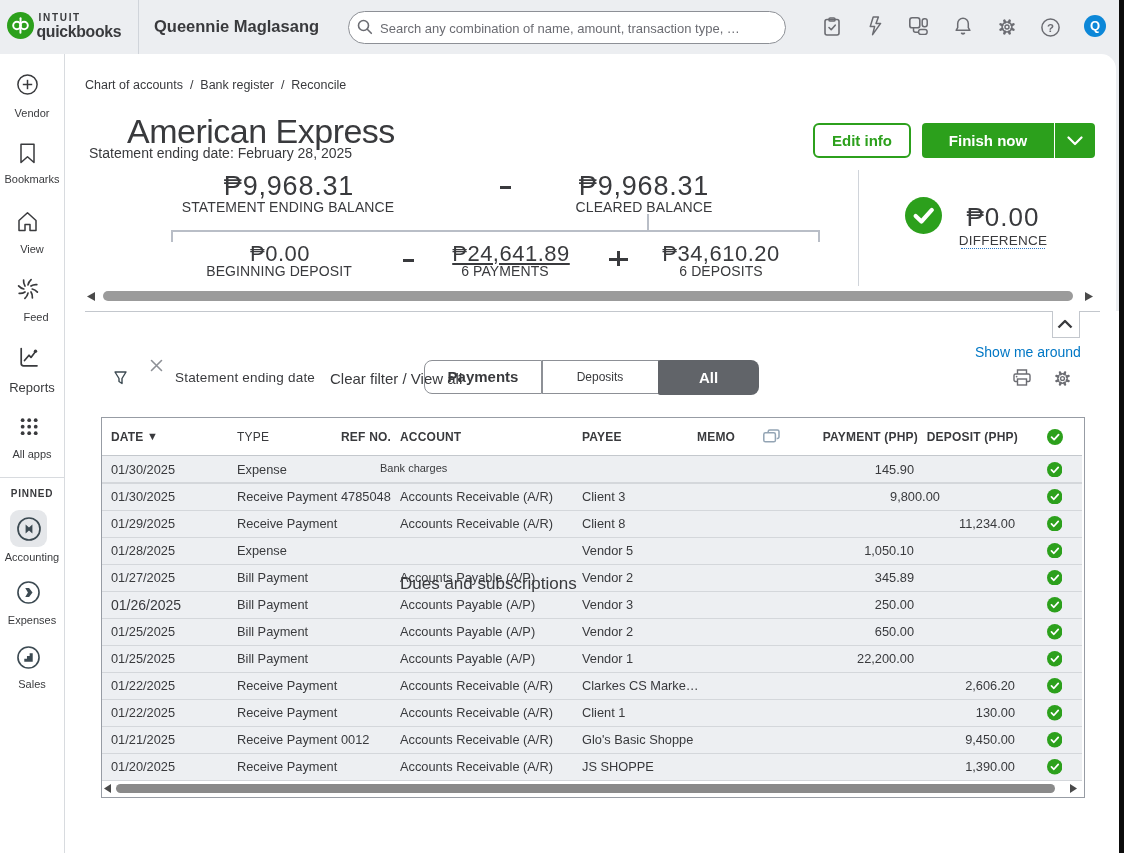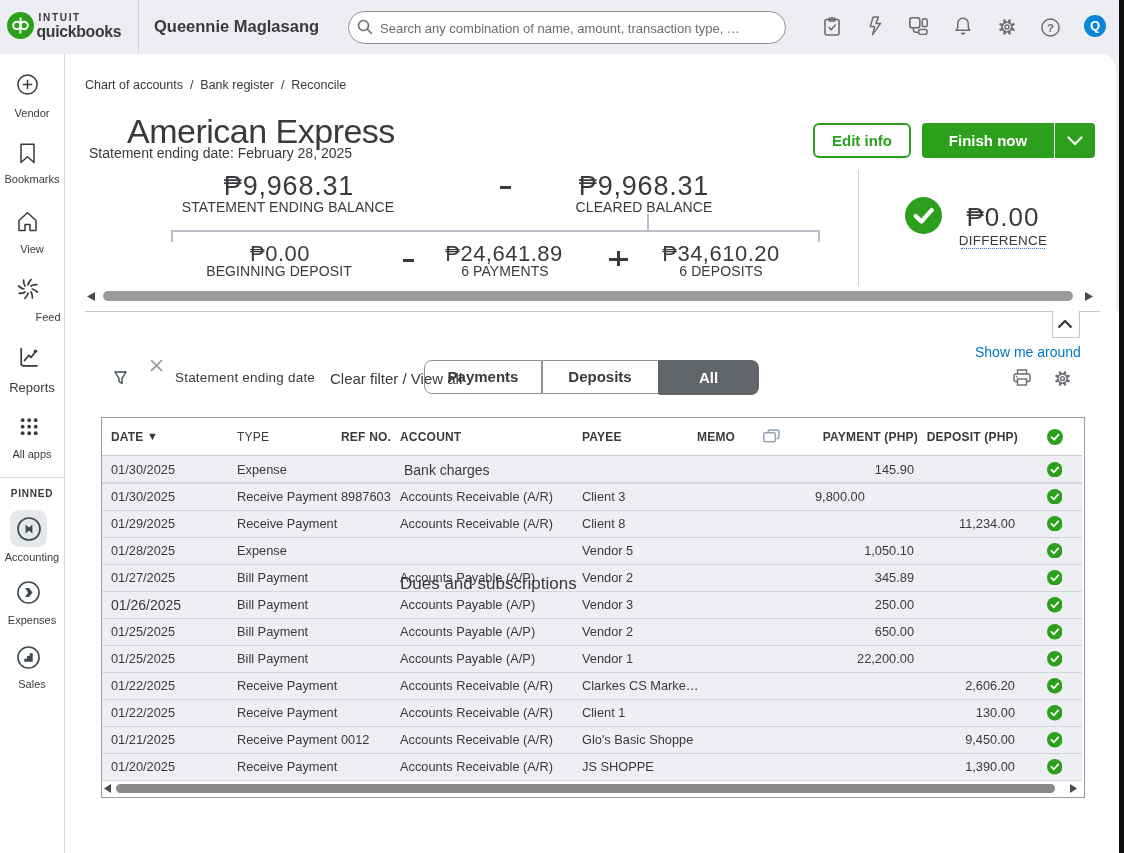--- a/index.html
+++ b/index.html
@@ -86,21 +86,21 @@
 <svg class="abs" style="left:17px;top:277.5px" width="22" height="22" viewBox="0 0 22 22">
     <path d="M15.2 11.0 Q18.2 11.6 20.4 14.1" fill="none" stroke="#393a3d" stroke-width="1.7" stroke-linecap="round"></path>
     <path d="M14.0 14.0 Q15.7 16.5 15.4 19.8" fill="none" stroke="#393a3d" stroke-width="1.7" stroke-linecap="round"></path>
     <path d="M11.0 15.2 Q10.4 18.2 7.9 20.4" fill="none" stroke="#393a3d" stroke-width="1.7" stroke-linecap="round"></path>
     <path d="M8.0 14.0 Q5.5 15.7 2.2 15.4" fill="none" stroke="#393a3d" stroke-width="1.7" stroke-linecap="round"></path>
     <path d="M6.8 11.0 Q3.8 10.4 1.6 7.9" fill="none" stroke="#393a3d" stroke-width="1.7" stroke-linecap="round"></path>
     <path d="M8.0 8.0 Q6.3 5.5 6.6 2.2" fill="none" stroke="#393a3d" stroke-width="1.7" stroke-linecap="round"></path>
     <path d="M11.0 6.8 Q11.6 3.8 14.1 1.6" fill="none" stroke="#393a3d" stroke-width="1.7" stroke-linecap="round"></path>
     <path d="M14.0 8.0 Q16.5 6.3 19.8 6.6" fill="none" stroke="#393a3d" stroke-width="1.7" stroke-linecap="round"></path>
   </svg>
-<div class="abs ctr" style="left:16px;top:310.5px;width:64px;font-size:11px;color:#393a3d">Feed</div>
+<div class="abs ctr" style="left:4px;top:310.5px;width:64px;font-size:11px;color:#393a3d">Feed</div>
 <svg class="abs" style="left:17.5px;top:347px" width="21" height="22" viewBox="0 0 21 22">
  <path d="M3.2 1.5 V16.5 a2.3 2.3 0 0 0 2.3 2.3 H19" fill="none" stroke="#393a3d" stroke-width="1.7" stroke-linecap="round"></path>
  <path d="M6.5 13.5 L11 8.2 L13 10.4 L17.5 4.4" fill="none" stroke="#393a3d" stroke-width="1.7" stroke-linejoin="round" stroke-linecap="round"></path>
  <circle cx="17.5" cy="4.2" r="1.7" fill="#393a3d"></circle>
   </svg>
 <div class="abs ctr" style="left:0;top:380px;width:64px;font-size:13px;color:#393a3d">Reports</div>
 <svg class="abs" style="left:19.5px;top:417.5px" width="18" height="17" viewBox="0 0 19 19">
     <circle cx="2.4" cy="2.4" r="2.1" fill="#393a3d"></circle>
     <circle cx="9.7" cy="2.4" r="2.1" fill="#393a3d"></circle>
     <circle cx="17.0" cy="2.4" r="2.1" fill="#393a3d"></circle>
@@ -144,21 +144,21 @@
 <div class="abs" style="left:500px;top:186px;width:10.5px;height:3px;background:#393a3d"></div>
 <div class="abs ctr amt" style="left:444px;top:170.5px;width:400px;">₱9,968.31</div>
 <div class="abs ctr lbl" style="left:444px;top:198.5px;width:400px;">CLEARED BALANCE</div>
 <div class="abs" style="left:171px;top:230px;width:648px;height:1.5px;background:#b9bec7"></div>
 <div class="abs" style="left:171px;top:230px;width:1.5px;height:12px;background:#b9bec7"></div>
 <div class="abs" style="left:818px;top:230px;width:1.5px;height:12px;background:#b9bec7"></div>
 <div class="abs" style="left:647px;top:214px;width:1.5px;height:16px;background:#b9bec7"></div>
 <div class="abs ctr amt2" style="left:80px;top:240.5px;width:400px;">₱0.00</div>
 <div class="abs ctr lbl" style="left:79px;top:263px;width:400px;">BEGINNING DEPOSIT</div>
 <div class="abs" style="left:403px;top:259px;width:11px;height:3px;background:#393a3d"></div>
-<div class="abs ctr amt2" style="left:304px;top:240.5px;width:400px;">₱24,641.89</div>
+<div class="abs ctr amt2" style="left:311px;top:240.5px;width:400px;text-decoration:underline;">₱24,641.89</div>
 <div class="abs ctr lbl" style="left:305px;top:263px;width:400px;">6 PAYMENTS</div>
 <div class="abs" style="left:609px;top:257.5px;width:19px;height:3.2px;background:#393a3d"></div>
 <div class="abs" style="left:616.9px;top:251px;width:3.2px;height:15px;background:#393a3d"></div>
 <div class="abs ctr amt2" style="left:521px;top:240.5px;width:400px;">₱34,610.20</div>
 <div class="abs ctr lbl" style="left:521px;top:263px;width:400px;">6 DEPOSITS</div>
 <div class="abs" style="left:858px;top:170px;width:1px;height:116px;background:#d0d4da"></div>
 <svg class="abs" style="left:904.5px;top:196.5px" width="37" height="37" viewBox="0 0 16 16">
     <circle cx="8" cy="8" r="8" fill="#2ca01c"></circle>
     <path d="M4.6 8.2 L7.1 10.6 L11.6 5.6" stroke="#fff" stroke-width="1.8" fill="none" stroke-linecap="round" stroke-linejoin="round"></path>
   </svg>
@@ -181,21 +181,21 @@
 <div class="abs" style="left:975px;top:344px;font-size:14px;color:#0077c5">Show me around</div>
 <svg class="abs" style="left:114px;top:371px" width="13" height="14" viewBox="0 0 13 14">
     <path d="M1 1 H12 L8 7.5 V12.5 L5 10.5 V7.5 Z" fill="none" stroke="#3c4a52" stroke-width="1.4" stroke-linejoin="round"></path>
   </svg>
 <svg class="abs" style="left:150px;top:359px" width="13" height="13" viewBox="0 0 13 13">
     <path d="M1.5 1.5 L11.5 11.5 M11.5 1.5 L1.5 11.5" stroke="#8d9096" stroke-width="1.6" stroke-linecap="round"></path>
   </svg>
 <div class="abs" style="left:175px;top:370px;font-size:13.5px;letter-spacing:.2px">Statement ending date</div>
 <div class="abs" style="left:330px;top:370px;font-size:15px">Clear filter / View all</div>
 <div class="abs ctr" style="left:424px;top:359.5px;width:116px;height:32.5px;border:1.5px solid #8d9096;font-size:15px;font-weight:bold;line-height:32.5px;border-radius:8px 0 0 8px">Payments</div>
-<div class="abs ctr" style="left:541.5px;top:359.5px;width:115px;height:32.5px;border:1.5px solid #8d9096;font-size:15px;font-weight:bold;line-height:32.5px">Deposits</div>
+<div class="abs ctr" style="left:541.5px;top:359.5px;width:115px;height:32.5px;border:1.5px solid #8d9096;font-size:12px;font-weight:normal;line-height:32.5px">Deposits</div>
 <div class="abs ctr" style="left:658px;top:359.5px;width:101px;height:35.5px;background:#616469;color:#fff;font-size:15px;font-weight:bold;line-height:35.5px;border-radius:2px 8px 8px 2px">All</div>
 <svg class="abs" style="left:1013px;top:369px" width="18" height="17" viewBox="0 0 18 17">
 <path d="M4.5 5 V1 H13.5 V5" fill="none" stroke="#6b6c72" stroke-width="1.4"></path>
 <rect x="1" y="5" width="16" height="7.5" rx="1.5" fill="none" stroke="#6b6c72" stroke-width="1.4"></rect>
 <rect x="4.5" y="10" width="9" height="6" fill="#fff" stroke="#6b6c72" stroke-width="1.4"></rect>
 <circle cx="3.6" cy="7.6" r="0.9" fill="#6b6c72"></circle>
   </svg>
 <svg class="abs" style="left:1053.5px;top:369.5px" width="17" height="17" viewBox="0 0 24 24">
     <circle cx="12" cy="12" r="6.6" fill="none" stroke="#6b6c72" stroke-width="2"></circle>
     <circle cx="12" cy="12" r="2.7" fill="none" stroke="#6b6c72" stroke-width="1.9"></circle>
@@ -234,32 +234,32 @@
 <div class="abs" style="left:102px;top:590.6px;width:980px;height:1.2px;background:#d4d7db"></div>
 <div class="abs" style="left:102px;top:617.7px;width:980px;height:1.2px;background:#d4d7db"></div>
 <div class="abs" style="left:102px;top:644.8px;width:980px;height:1.2px;background:#d4d7db"></div>
 <div class="abs" style="left:102px;top:671.8px;width:980px;height:1.2px;background:#d4d7db"></div>
 <div class="abs" style="left:102px;top:698.9px;width:980px;height:1.2px;background:#d4d7db"></div>
 <div class="abs" style="left:102px;top:725.9px;width:980px;height:1.2px;background:#d4d7db"></div>
 <div class="abs" style="left:102px;top:752.9px;width:980px;height:1.2px;background:#d4d7db"></div>
 <div class="abs" style="left:102px;top:780.0px;width:980px;height:1.2px;background:#d4d7db"></div>
 <div class="abs" style="left:111px;top:461.6px;font-size:12.8px">01/30/2025</div>
 <div class="abs" style="left:237px;top:461.6px;font-size:12.8px">Expense</div>
-<div class="abs" style="left:404px;top:461.6px;font-size:14px">Bank charges</div>
+<div class="abs" style="left:380px;top:461.6px;font-size:11px">Bank charges</div>
 <div class="abs" style="left:714px;top:461.6px;width:200px;text-align:right;font-size:12.8px">145.90</div>
 <svg class="abs" style="left:1046.75px;top:461.75px" width="15.5" height="15.5" viewBox="0 0 16 16">
     <circle cx="8" cy="8" r="8" fill="#2ca01c"></circle>
     <path d="M4.6 8.2 L7.1 10.6 L11.6 5.6" stroke="#fff" stroke-width="1.8" fill="none" stroke-linecap="round" stroke-linejoin="round"></path>
   </svg>
 <div class="abs" style="left:111px;top:488.65000000000003px;font-size:12.8px">01/30/2025</div>
 <div class="abs" style="left:237px;top:488.65000000000003px;font-size:12.8px">Receive Payment</div>
-<div class="abs" style="left:341px;top:488.65000000000003px;font-size:12.8px">8987603</div>
+<div class="abs" style="left:341px;top:488.65000000000003px;font-size:12.8px">4785048</div>
 <div class="abs" style="left:400px;top:488.65000000000003px;font-size:12.8px">Accounts Receivable (A/R)</div>
 <div class="abs" style="left:582px;top:488.65000000000003px;font-size:12.8px">Client 3</div>
-<div class="abs" style="left:815px;top:488.65000000000003px;width:200px;text-align:left;font-size:12.8px">9,800.00</div>
+<div class="abs" style="left:815px;top:488.65000000000003px;width:200px;text-align:center;font-size:12.8px">9,800.00</div>
 <svg class="abs" style="left:1046.75px;top:488.8px" width="15.5" height="15.5" viewBox="0 0 16 16">
     <circle cx="8" cy="8" r="8" fill="#2ca01c"></circle>
     <path d="M4.6 8.2 L7.1 10.6 L11.6 5.6" stroke="#fff" stroke-width="1.8" fill="none" stroke-linecap="round" stroke-linejoin="round"></path>
   </svg>
 <div class="abs" style="left:111px;top:515.7px;font-size:12.8px">01/29/2025</div>
 <div class="abs" style="left:237px;top:515.7px;font-size:12.8px">Receive Payment</div>
 <div class="abs" style="left:400px;top:515.7px;font-size:12.8px">Accounts Receivable (A/R)</div>
 <div class="abs" style="left:582px;top:515.7px;font-size:12.8px">Client 8</div>
 <div class="abs" style="left:815px;top:515.7px;width:200px;text-align:right;font-size:12.8px">11,234.00</div>
 <svg class="abs" style="left:1046.75px;top:515.85px" width="15.5" height="15.5" viewBox="0 0 16 16">

